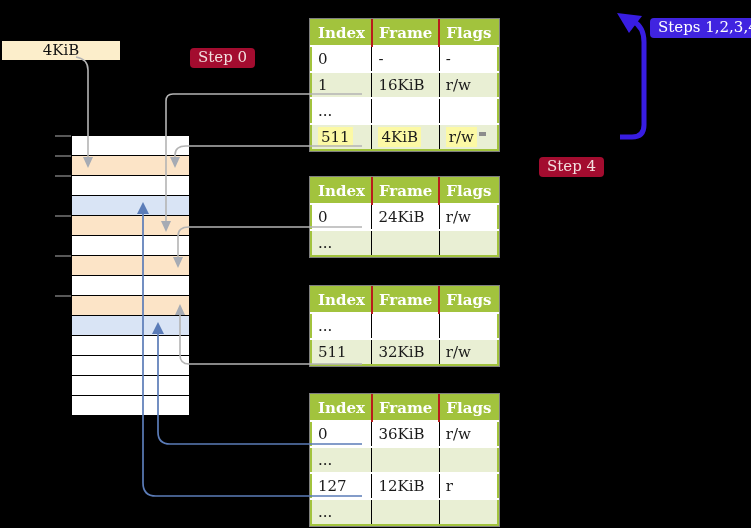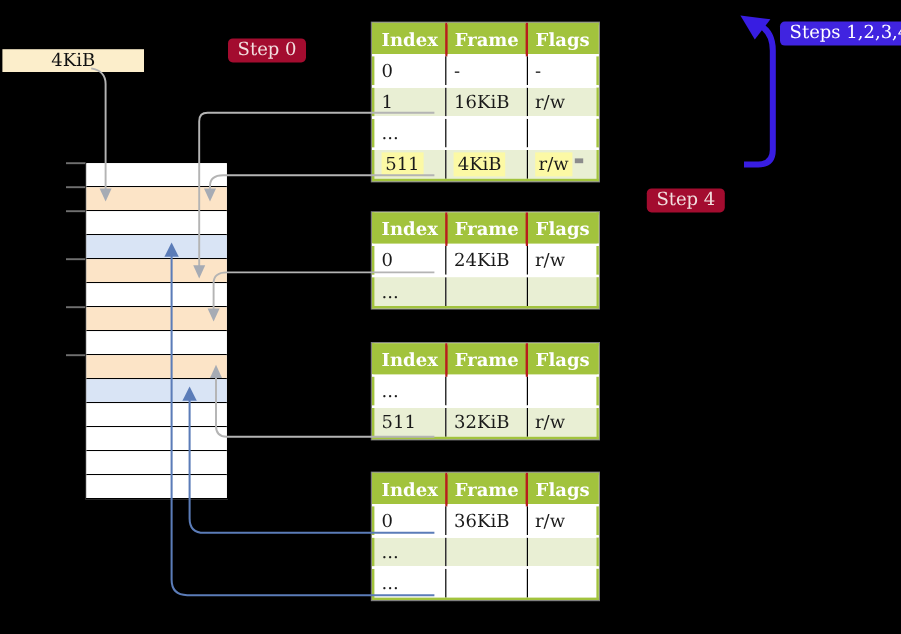--- a/index.html
+++ b/index.html
@@ -61,21 +61,21 @@
   .tick{stroke:#6f6f6f;stroke-width:1.6;}
   .stub{fill:#8c8c8c;}
 </style>
 </head>
 <body>
 
 <div id="stage">
 
   <div class="frame-label">4KiB</div>
 
-  <div class="badge red" style="left:190px;top:32px;text-align:right;">Step 0</div>
+  <div class="badge red" style="left:190px;top:48px;text-align:right;">Step 0</div>
   <div class="badge blue" style="left:650px;top:18px;">Steps 1,2,3,4</div>
   <div class="badge red" style="left:539px;top:157px;">Step 4</div>
 
   <div class="strip">
       <div class="mrow white"></div>
       <div class="mrow orange"></div>
       <div class="mrow white"></div>
       <div class="mrow blue"></div>
       <div class="mrow orange"></div>
       <div class="mrow white"></div>
@@ -200,20 +200,25 @@
         <tbody>
           <tr>
             <td>0</td>
             <td>36KiB</td>
             <td>r/w</td>
           </tr>
           <tr>
             <td>...</td>
             <td></td>
             <td></td>
+          </tr>
+          <tr>
+            <td>127</td>
+            <td>12KiB</td>
+            <td>r</td>
           </tr>
           <tr>
             <td>...</td>
             <td></td>
             <td></td>
           </tr>
         </tbody>
       </table>
     </div>
 

